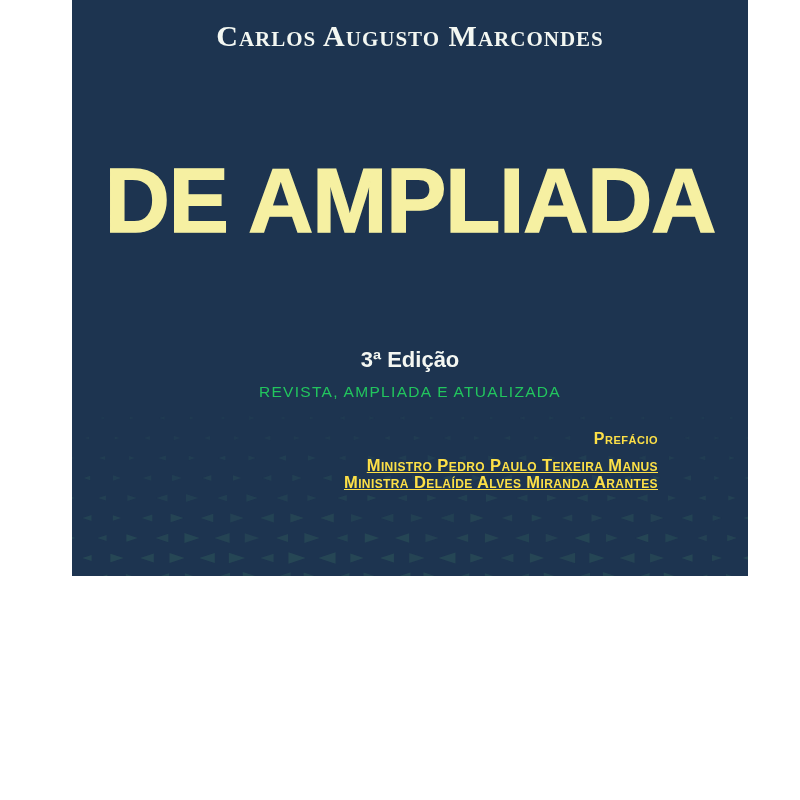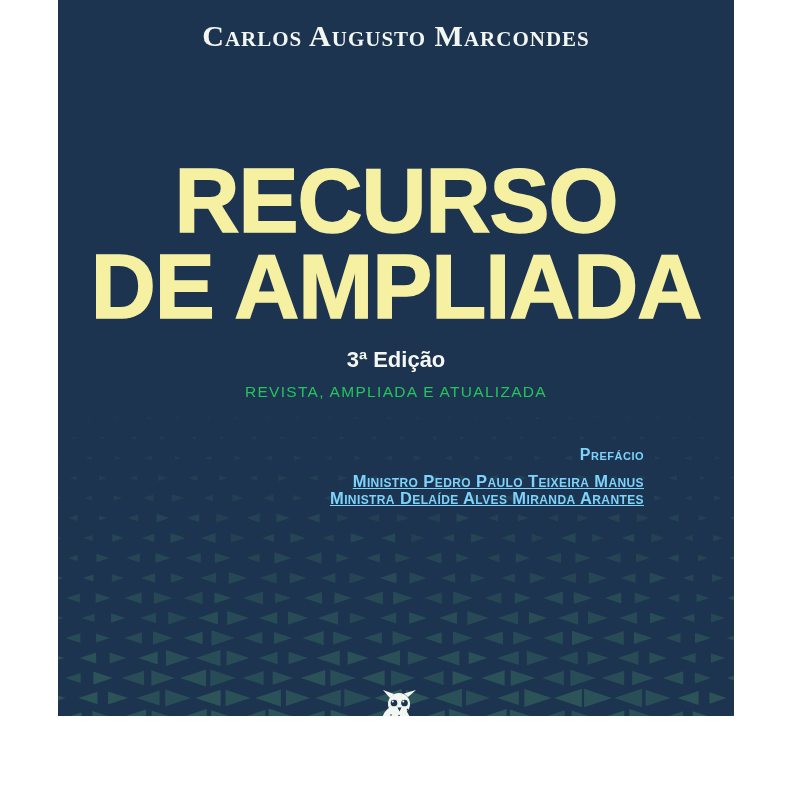--- a/index.html
+++ b/index.html
@@ -2,21 +2,21 @@
 <html><head>
 <meta charset="utf-8">
 <style>
   html,body{margin:0;padding:0;}
   body{
     width:800px;height:800px;position:relative;overflow:hidden;
     background:#ffffff;
     font-family:"Liberation Sans",sans-serif;
   }
   .cover{
-    position:absolute;left:58px;top:0;width:676px;height:716px;
+    position:absolute;left:72px;top:0;width:676px;height:576px;
     background:#1d3450;overflow:hidden;
   }
   .pattern{position:absolute;left:0;top:0;width:676px;height:800px;}
   .author{
     position:absolute;top:20px;left:0;width:100%;
     text-align:center;color:#f3f7f2;
     font-family:"Liberation Serif",serif;
     font-variant:small-caps;font-weight:700;
     font-size:30px;line-height:32px;letter-spacing:1px;
   }
@@ -31,22 +31,22 @@
     text-align:center;color:#f4f7f2;
     font-weight:700;font-size:22px;line-height:26px;
   }
   .edition-sub{
     position:absolute;top:383px;left:0;width:100%;
     text-align:center;color:#22c55e;
     font-size:15.5px;line-height:17px;letter-spacing:1.3px;
   }
   .preface{
     position:absolute;top:430px;right:90px;
-    text-align:right;color:#7dd3fc;
-    font-variant:small-caps;font-weight:700;margin-top:16px;
+    text-align:right;color:#fde047;
+    font-variant:small-caps;font-weight:700;
   }
   .preface-heading{font-size:16px;line-height:18px;letter-spacing:.5px;margin-bottom:9px;}
   .preface-name{font-size:16.5px;line-height:16.5px;letter-spacing:.4px;text-decoration:underline;}
   .publisher{
     position:absolute;top:690px;left:50%;transform:translateX(-50%);
     width:320px;text-align:center;
   }
   .publisher .owl{display:block;margin:0 auto;}
   .publisher-name{
     margin-top:-4px;color:#eab308;
@@ -566,21 +566,20 @@
         <polygon points="642.3268472642128,809.8642808056195 642.3268472642128,826.1357191943805 617.6731527357872,818" fill="#3F7A63" opacity="0.47"></polygon>
         <polygon points="647.85918853062,809.9870644302092 647.85918853062,826.0129355697908 672.14081146938,818" fill="#3F7A63" opacity="0.50"></polygon>
         <polygon points="698.535438393641,812.3666106601969 698.535438393641,823.6333893398031 681.464561606359,818" fill="#3F7A63" opacity="0.53"></polygon>
       </svg>
 
     <div class="author">
       <div>Carlos Augusto Marcondes</div>
     </div>
 
     <div class="title">
-      <div>RECURSO</div>
       <div>DE AMPLIADA</div>
     </div>
 
     <div class="edition">3ª Edição</div>
     <div class="edition-sub">REVISTA, AMPLIADA E ATUALIZADA</div>
 
     <div class="preface">
       <div class="preface-heading">Prefácio</div>
       <div class="preface-name">Ministro Pedro Paulo Teixeira Manus</div>
       <div class="preface-name">Ministra Delaíde Alves Miranda Arantes</div>

